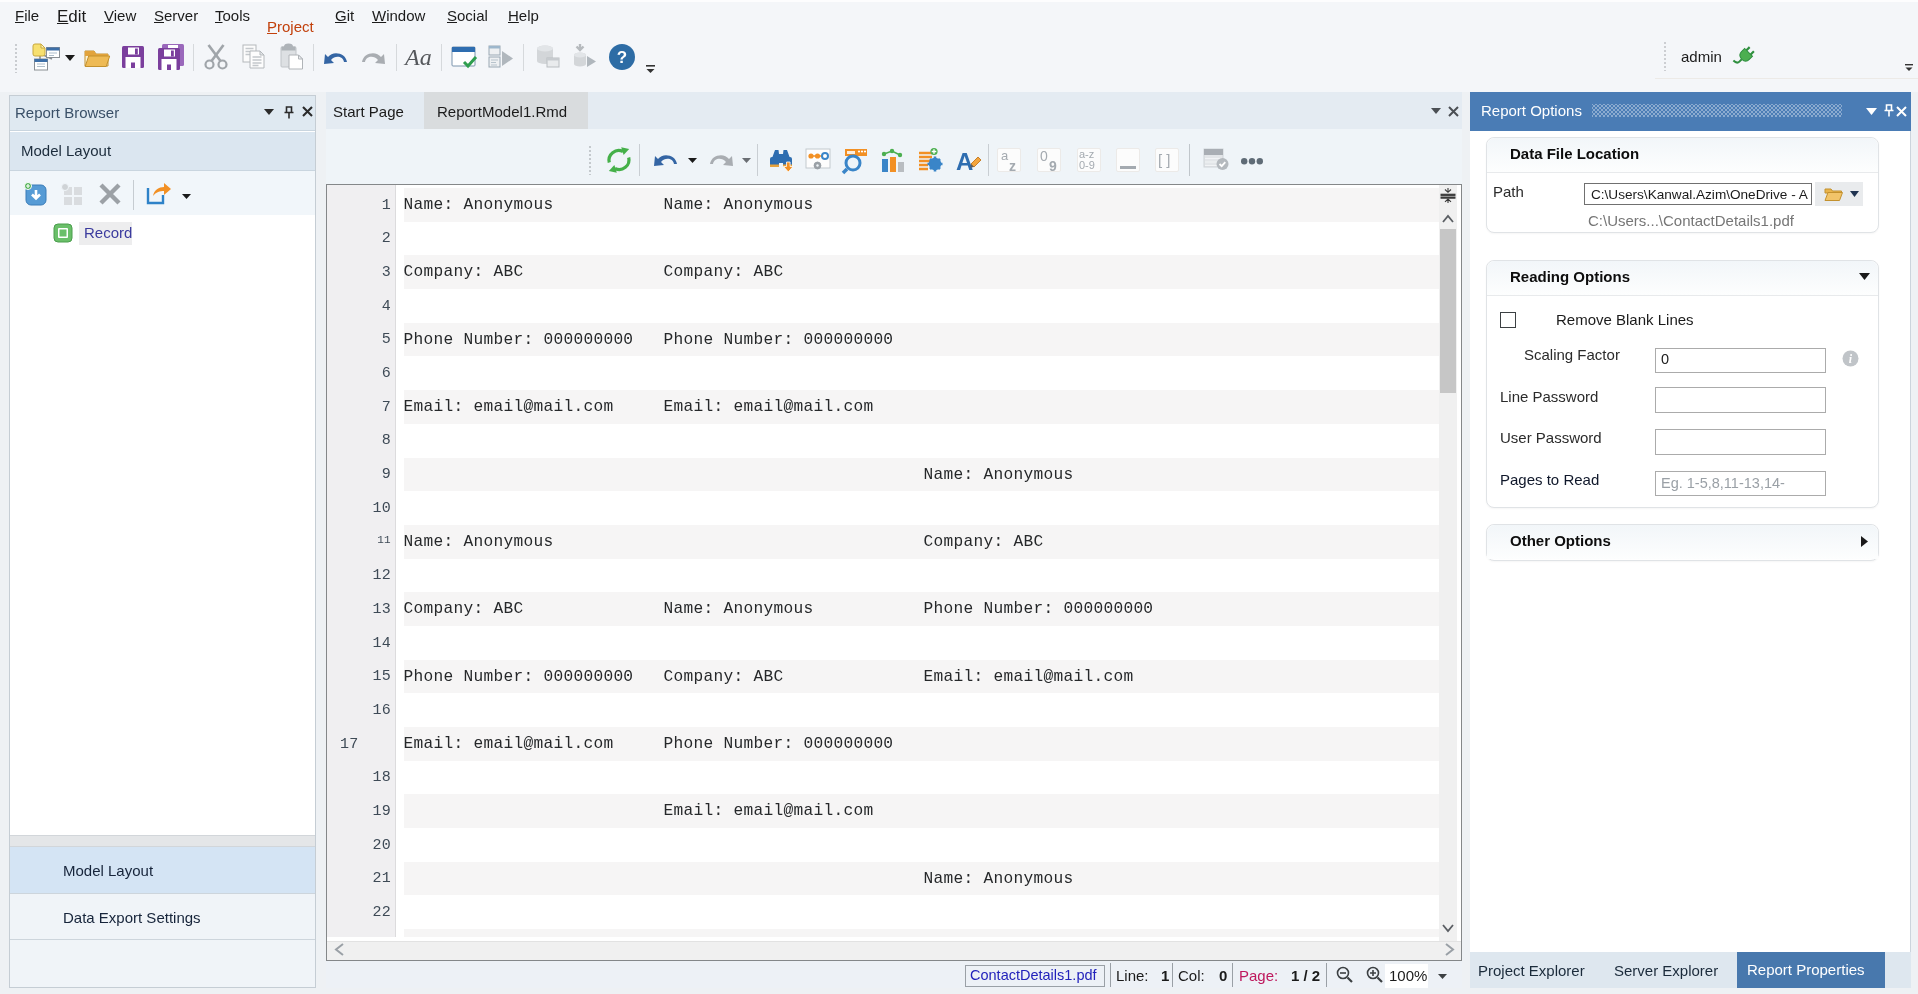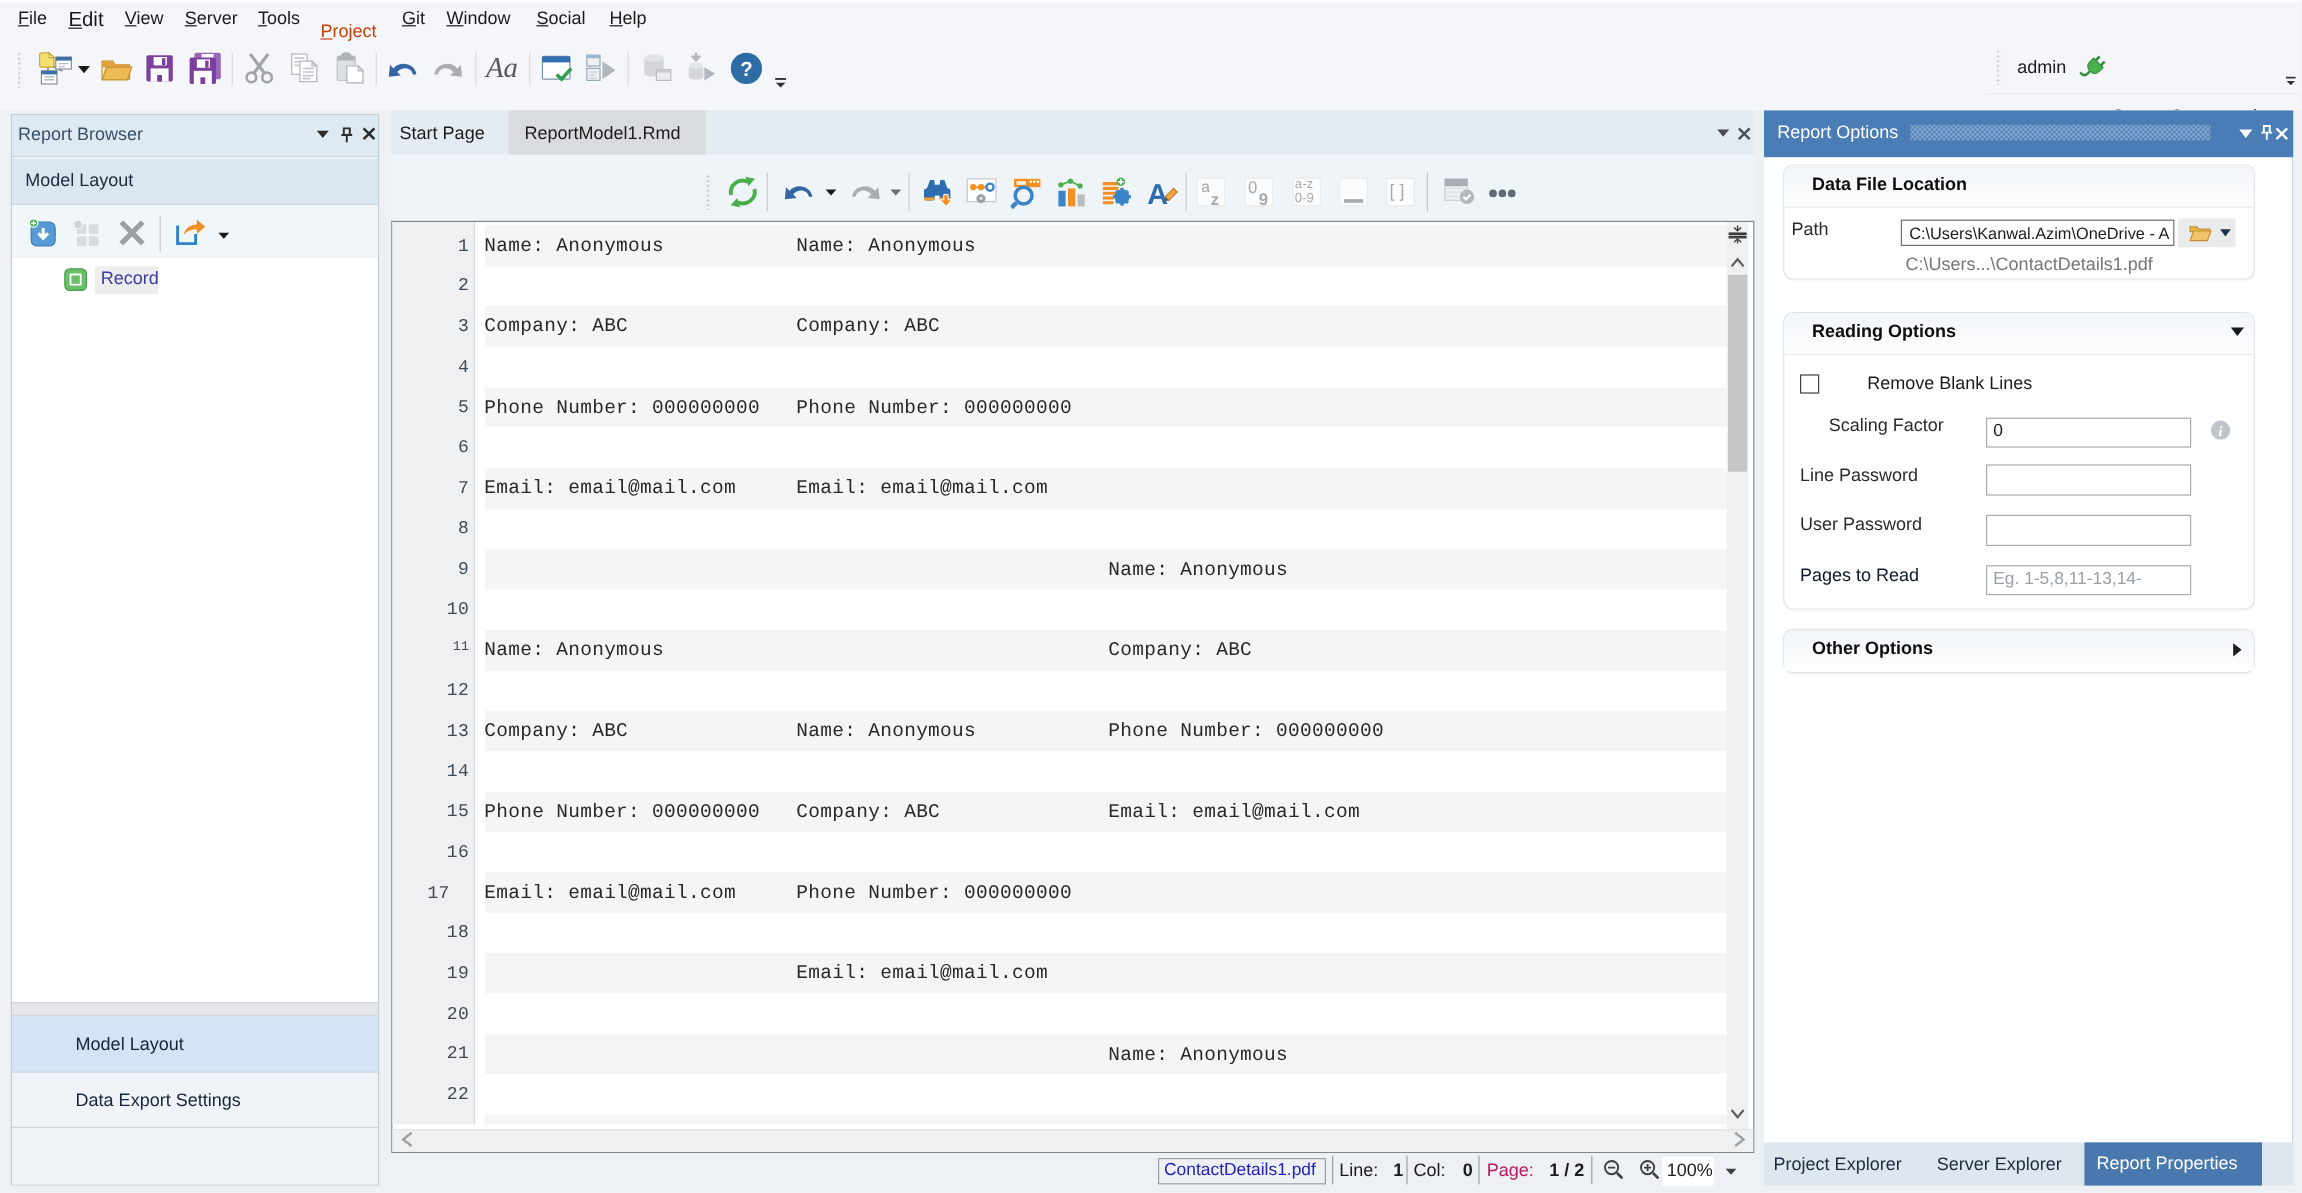--- a/index.html
+++ b/index.html
@@ -65,21 +65,21 @@
 <div class="abs" style="left:404px;top:524.9px;width:1035px;height:33.69px;background:#f6f5f5"></div>
 <div class="t" style="left:340px;top:533.5px;width:51px;text-align:right;font-family:'Liberation Mono',monospace;font-size:11px;letter-spacing:0.3px;color:#3e4a56">11</div>
 <div class="t" style="left:340px;top:567.2px;width:51px;text-align:right;font-family:'Liberation Mono',monospace;font-size:15px;letter-spacing:0.3px;color:#3e4a56">12</div>
 <div class="abs" style="left:404px;top:592.2px;width:1035px;height:33.69px;background:#f6f5f5"></div>
 <div class="t" style="left:340px;top:600.9px;width:51px;text-align:right;font-family:'Liberation Mono',monospace;font-size:15px;letter-spacing:0.3px;color:#3e4a56">13</div>
 <div class="t" style="left:340px;top:634.6px;width:51px;text-align:right;font-family:'Liberation Mono',monospace;font-size:15px;letter-spacing:0.3px;color:#3e4a56">14</div>
 <div class="abs" style="left:404px;top:659.6px;width:1035px;height:33.69px;background:#f6f5f5"></div>
 <div class="t" style="left:340px;top:668.3px;width:51px;text-align:right;font-family:'Liberation Mono',monospace;font-size:15px;letter-spacing:0.3px;color:#3e4a56">15</div>
 <div class="t" style="left:340px;top:701.9px;width:51px;text-align:right;font-family:'Liberation Mono',monospace;font-size:15px;letter-spacing:0.3px;color:#3e4a56">16</div>
 <div class="abs" style="left:404px;top:727.0px;width:1035px;height:33.69px;background:#f6f5f5"></div>
-<div class="t" style="left:340px;top:735.6px;width:51px;text-align:center;font-family:'Liberation Mono',monospace;font-size:15px;letter-spacing:0.3px;color:#3e4a56">17</div>
+<div class="t" style="left:340px;top:735.6px;width:51px;text-align:left;font-family:'Liberation Mono',monospace;font-size:15px;letter-spacing:0.3px;color:#3e4a56">17</div>
 <div class="t" style="left:340px;top:769.3px;width:51px;text-align:right;font-family:'Liberation Mono',monospace;font-size:15px;letter-spacing:0.3px;color:#3e4a56">18</div>
 <div class="abs" style="left:404px;top:794.4px;width:1035px;height:33.69px;background:#f6f5f5"></div>
 <div class="t" style="left:340px;top:803.0px;width:51px;text-align:right;font-family:'Liberation Mono',monospace;font-size:15px;letter-spacing:0.3px;color:#3e4a56">19</div>
 <div class="t" style="left:340px;top:836.7px;width:51px;text-align:right;font-family:'Liberation Mono',monospace;font-size:15px;letter-spacing:0.3px;color:#3e4a56">20</div>
 <div class="abs" style="left:404px;top:861.8px;width:1035px;height:33.69px;background:#f6f5f5"></div>
 <div class="t" style="left:340px;top:870.4px;width:51px;text-align:right;font-family:'Liberation Mono',monospace;font-size:15px;letter-spacing:0.3px;color:#3e4a56">21</div>
 <div class="t" style="left:340px;top:904.1px;width:51px;text-align:right;font-family:'Liberation Mono',monospace;font-size:15px;letter-spacing:0.3px;color:#3e4a56">22</div>
 <div class="abs" style="left:404px;top:929.1px;width:1035px;height:7.9px;background:#f6f5f5"></div>
 <div class="t" style="left:403.5px;top:196.0px;font-family:'Liberation Mono',monospace;font-size:16.2px;letter-spacing:0.28px;color:#26282a">Name: Anonymous</div>
 <div class="t" style="left:663.5px;top:196.0px;font-family:'Liberation Mono',monospace;font-size:16.2px;letter-spacing:0.28px;color:#26282a">Name: Anonymous</div>

